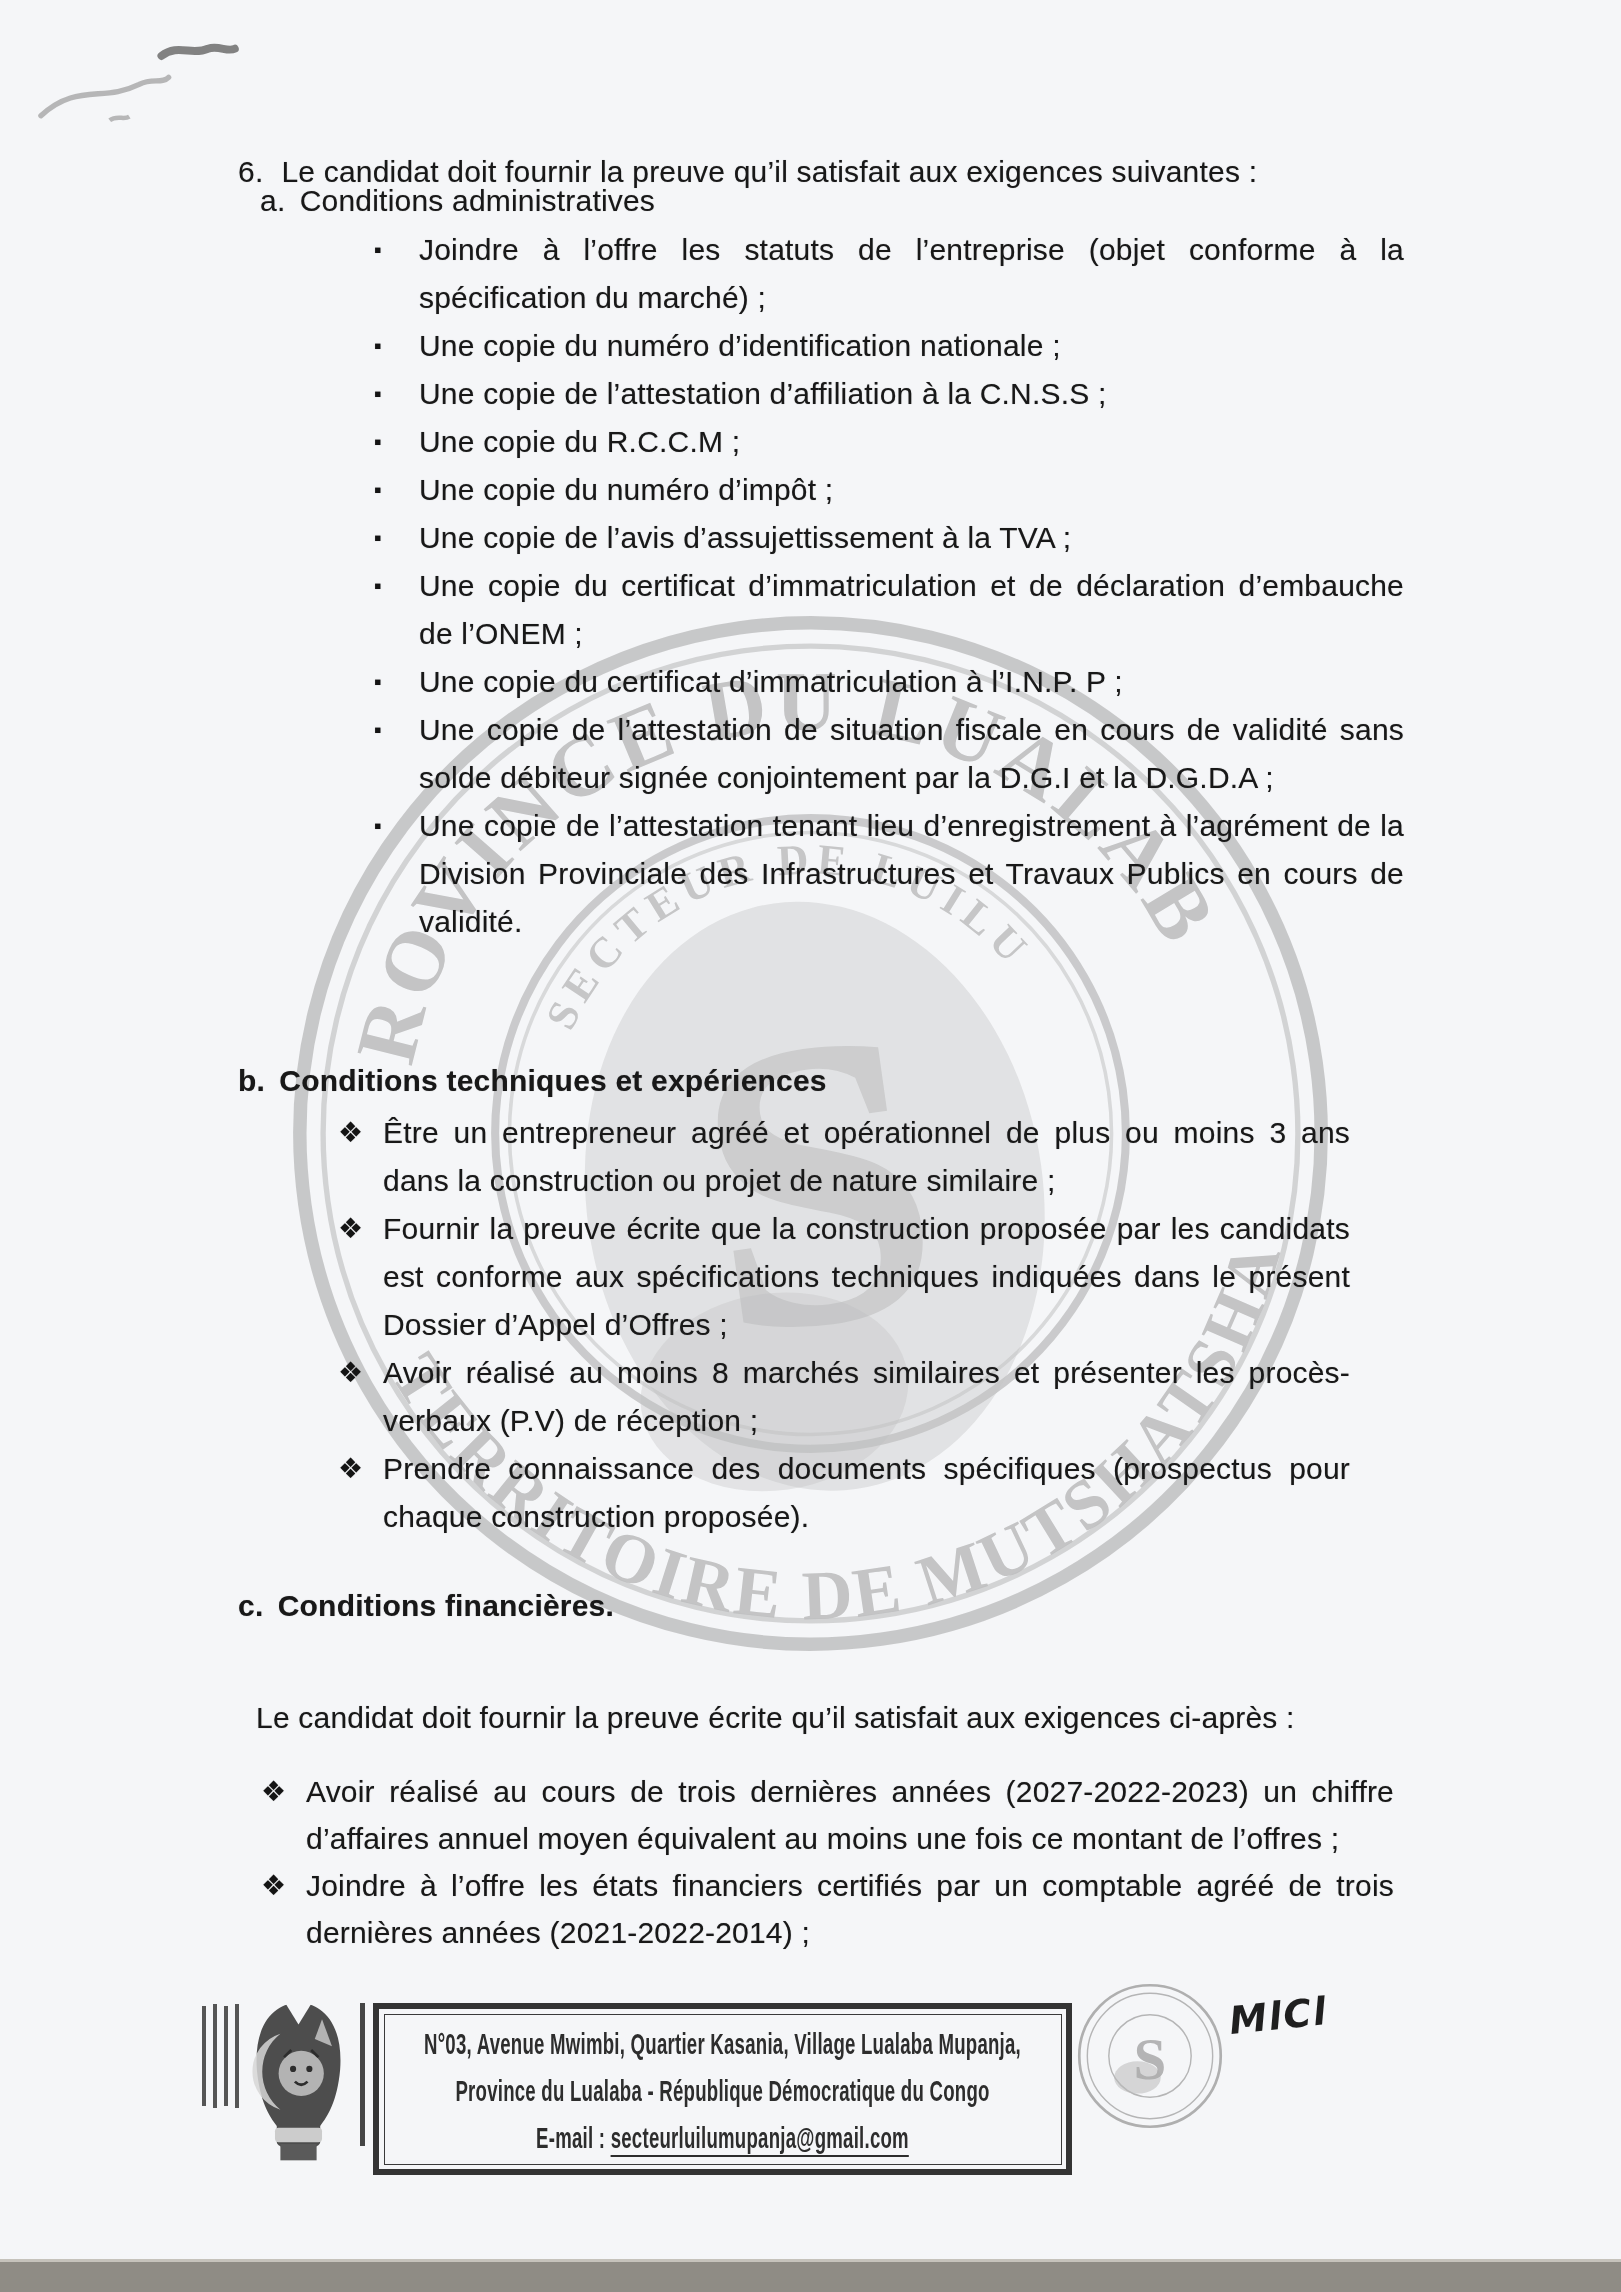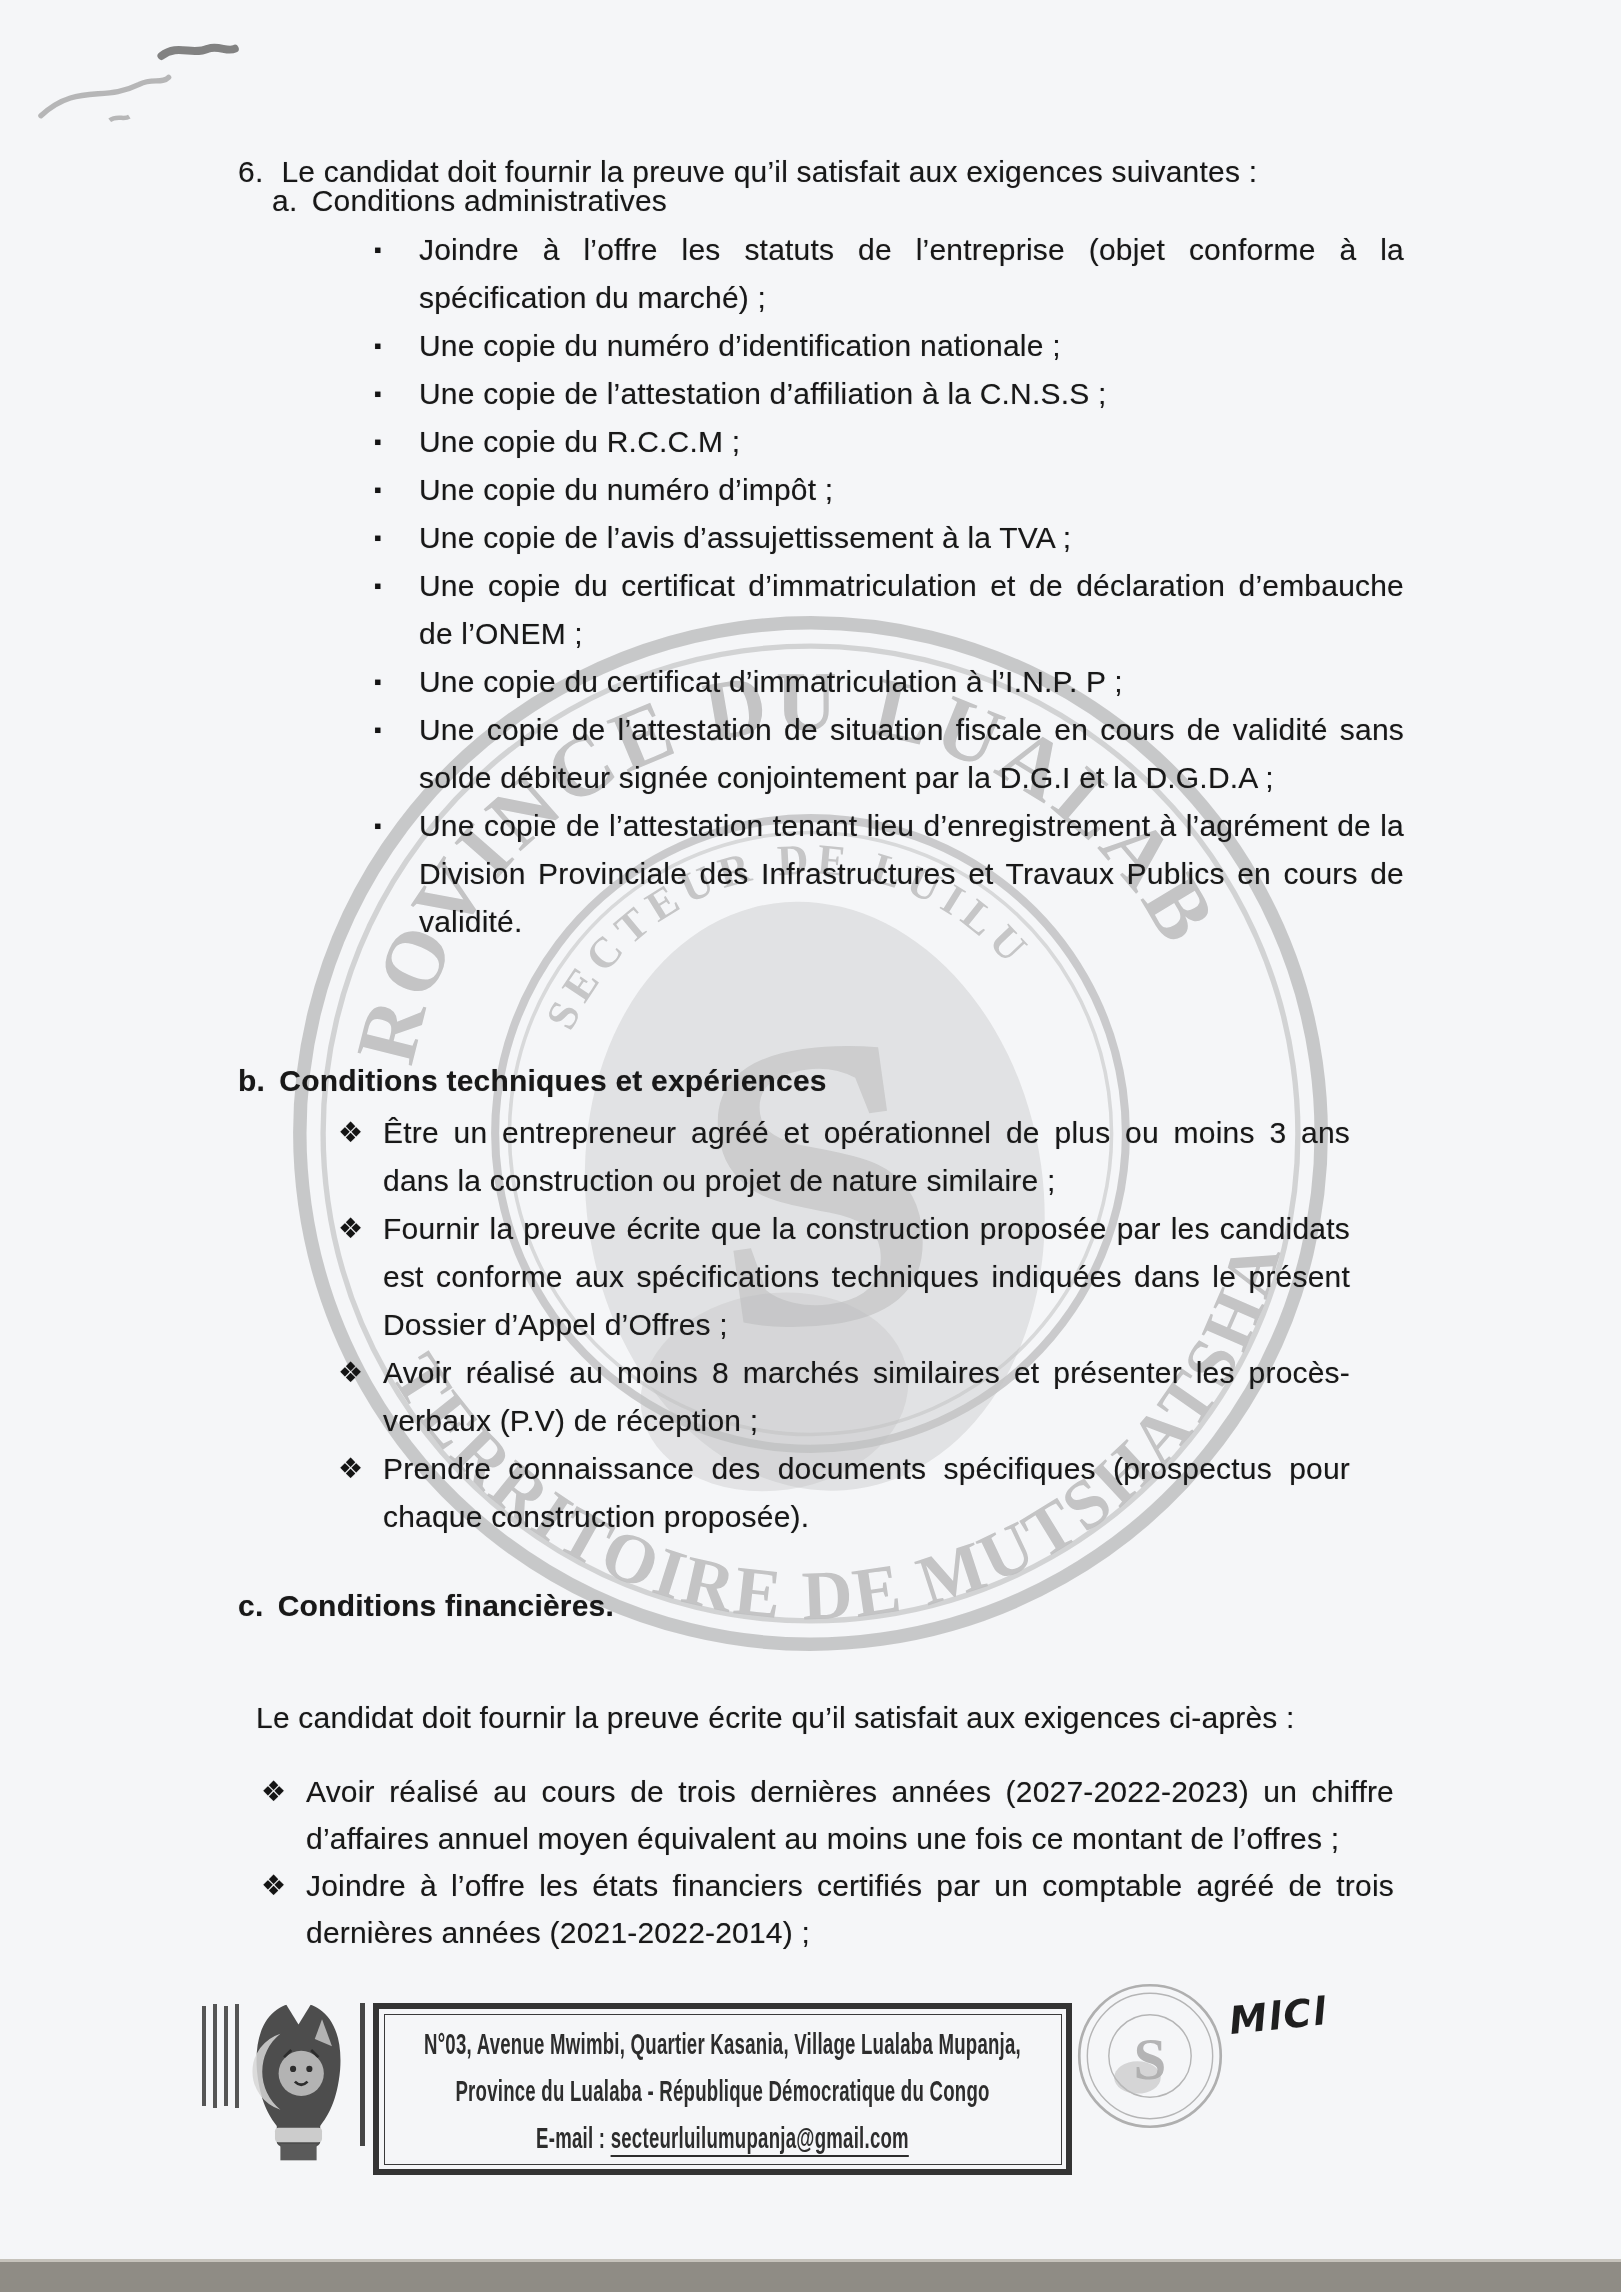--- a/index.html
+++ b/index.html
@@ -67,21 +67,21 @@
     <text font-family="Liberation Serif, serif" font-weight="bold" font-size="48" fill="#919191" letter-spacing="8" opacity=".9">
       <textPath href="#arcInnerTop" startOffset="50%" text-anchor="middle">SECTEUR DE LUILU</textPath>
     </text>
   </g>
 </svg>
 
 <div class="abs txt nowrap" style="left:238px;top:100px;margin-top:48px;">
   <span class="head-num">6.</span><span>Le candidat doit fournir la preuve qu’il satisfait aux exigences suivantes :</span>
 </div>
 
-<div class="abs txt nowrap" style="left:272px;top:177px;">
+<div class="abs txt nowrap" style="left:260px;top:177px;">
   <span class="head-num" style="margin-right:14.3px;">a.</span><span>Conditions administratives</span>
 </div>
 
 <ul class="abs txt" style="left:419px;top:226px;width:985px;">
   <li>
       <span class="sqb">▪</span>
       <span class="t">Joindre à l’offre les statuts de l’entreprise (objet conforme à la spécification du marché) ;</span>
     </li>
   <li>
       <span class="sqb">▪</span>

